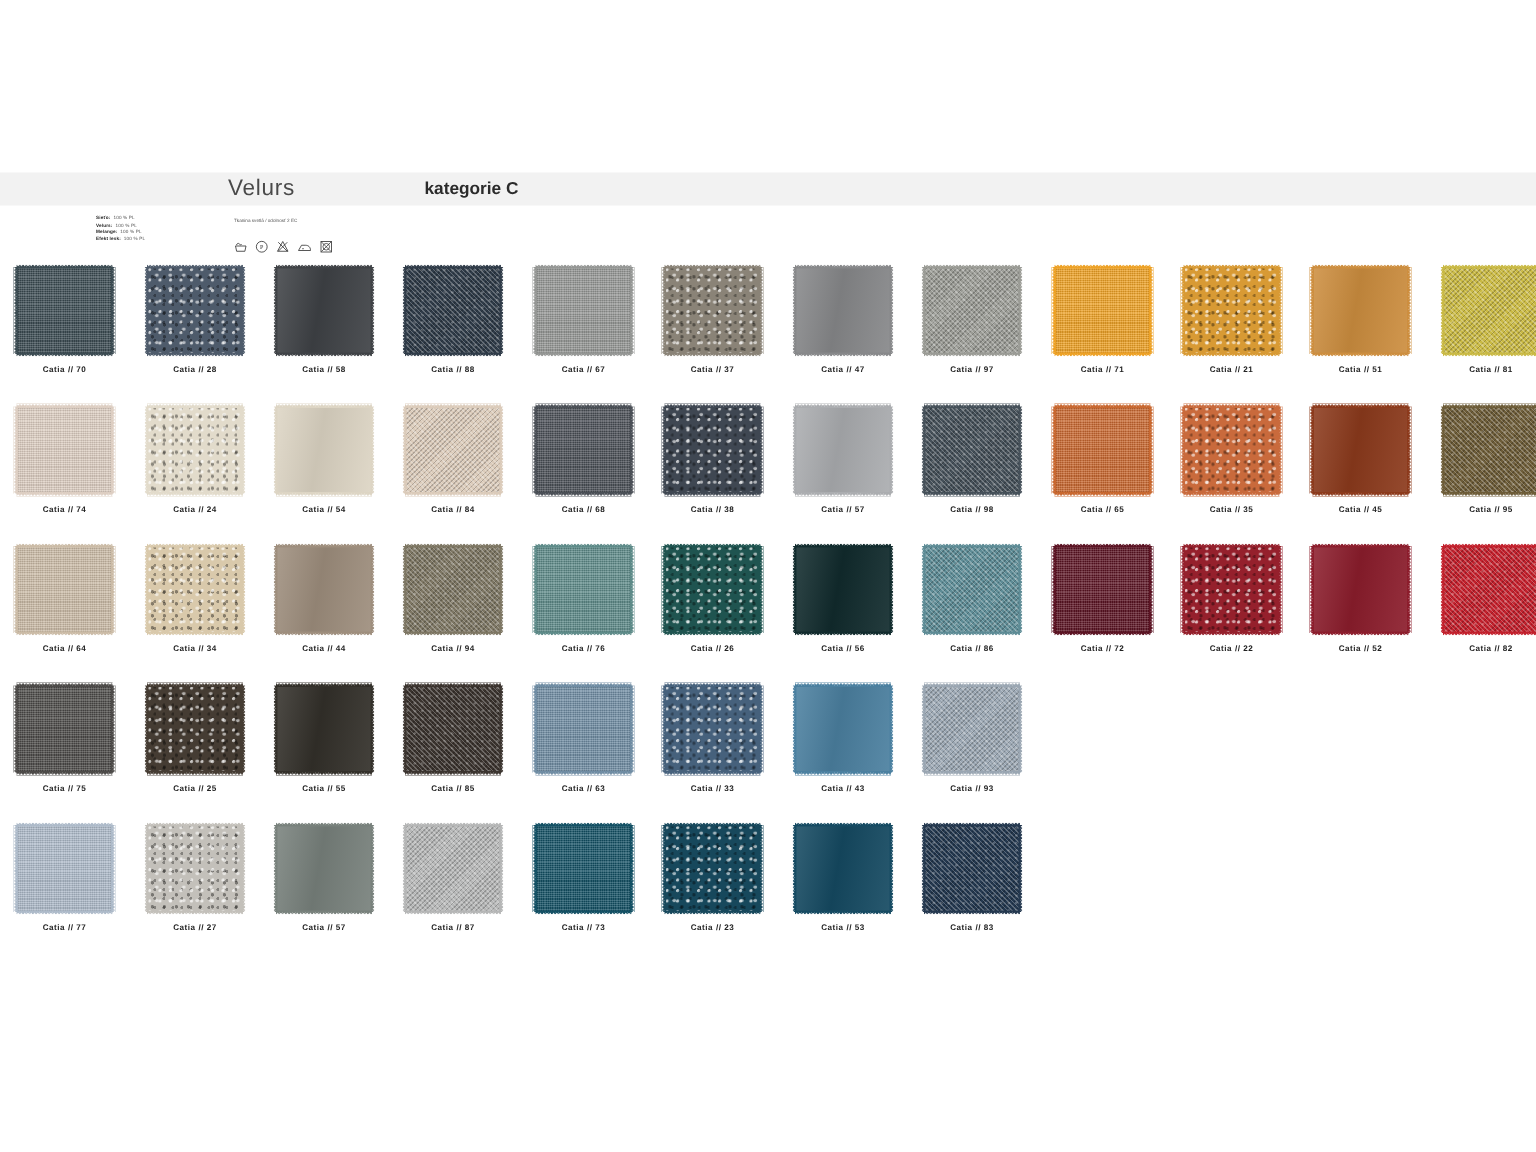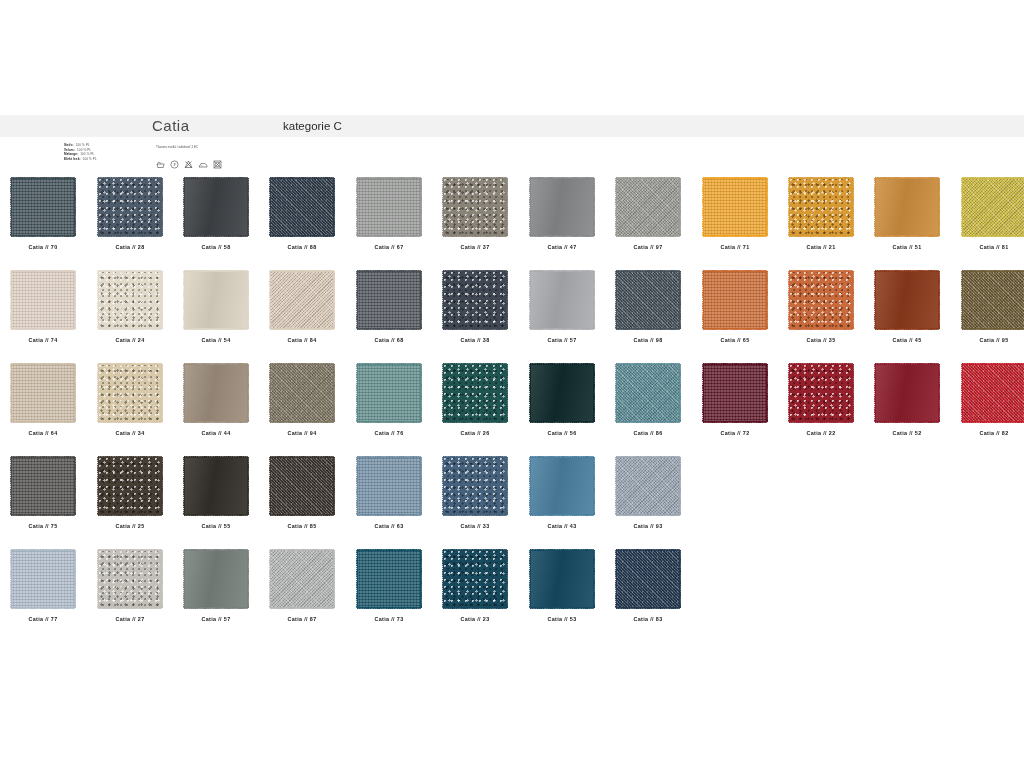--- a/index.html
+++ b/index.html
@@ -24,21 +24,21 @@
     font-size:15px;
     color:#4a4a4a;
     letter-spacing:0.5px;
     font-weight:400;
   }
   .category-title{
     position:absolute;
     left:283px; top:120px;
     font-size:11.5px;
     color:#2b2b2b;
-    font-weight:400;
+    font-weight:700;
   }
 
   
   .spec-block{
     position:absolute;
     left:64px; top:143px;
     width:90px;
   }
   .spec-row{
     font-size:3.1px;
@@ -187,21 +187,21 @@
     color:#222;
     font-weight:700;
     letter-spacing:0.35px;
     white-space:nowrap;
   }
 </style>
 </head>
 <body>
 
 <div class="header-band"></div>
-<div class="brand-title">Catia</div>
+<div class="brand-title">Velurs</div>
 <div class="category-title">kategorie C</div>
 
 <div class="spec-block" id="spec-block">
     <div class="spec-row"><span class="spec-key">Sieťo:</span><span class="spec-val">100 % PL</span></div>
     <div class="spec-row"><span class="spec-key">Velurs:</span><span class="spec-val">100 % PL</span></div>
     <div class="spec-row"><span class="spec-key">Melange:</span><span class="spec-val">100 % PL</span></div>
     <div class="spec-row"><span class="spec-key">Efekt lesk:</span><span class="spec-val">100 % PL</span></div>
   </div>
 
 <div class="care-note">Tkanina svetlá / odolnosť 2 EC</div>

